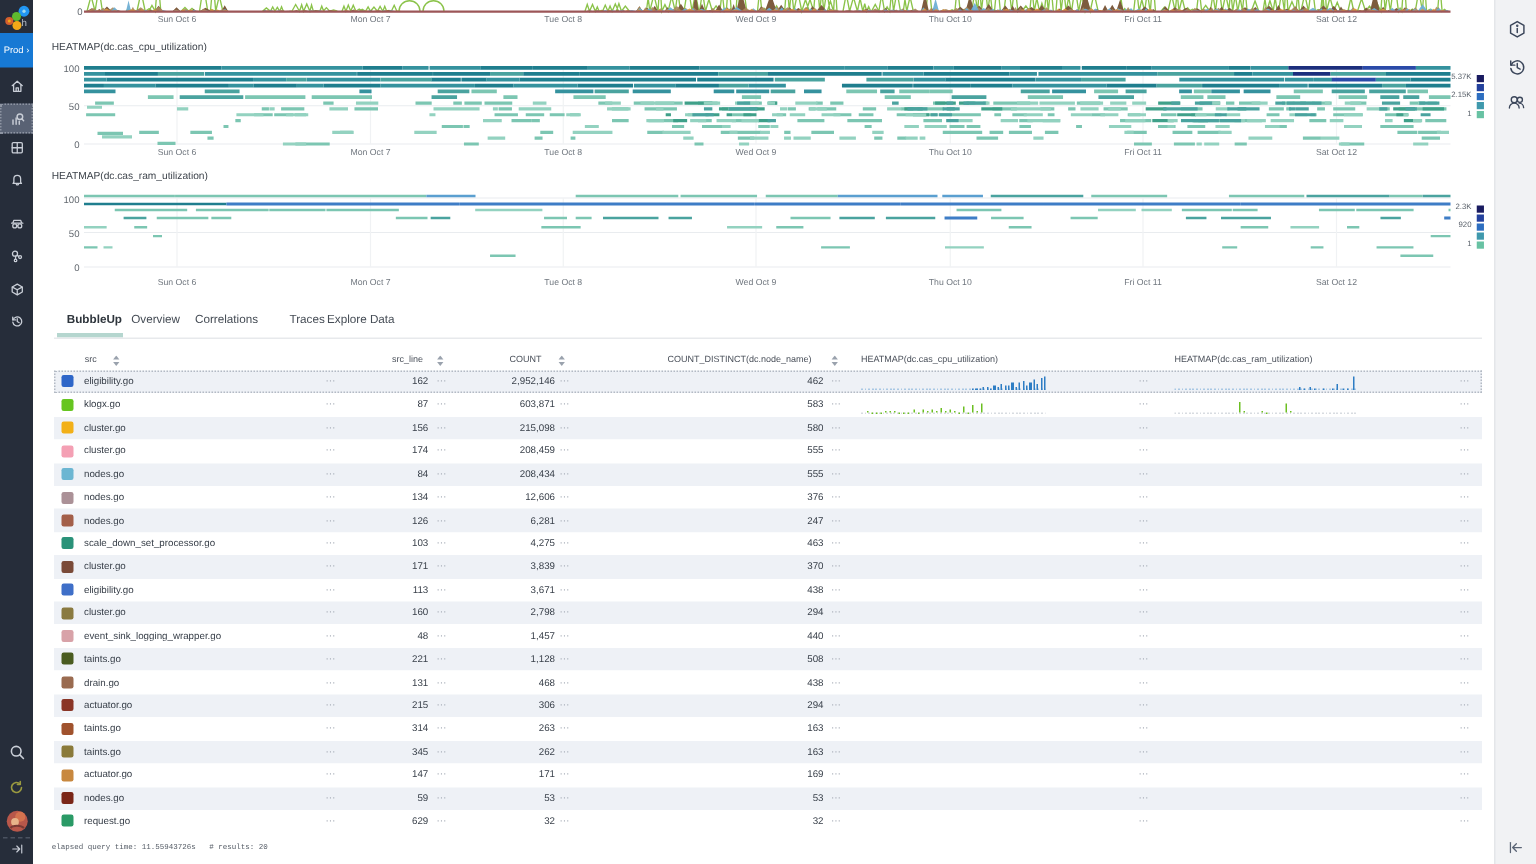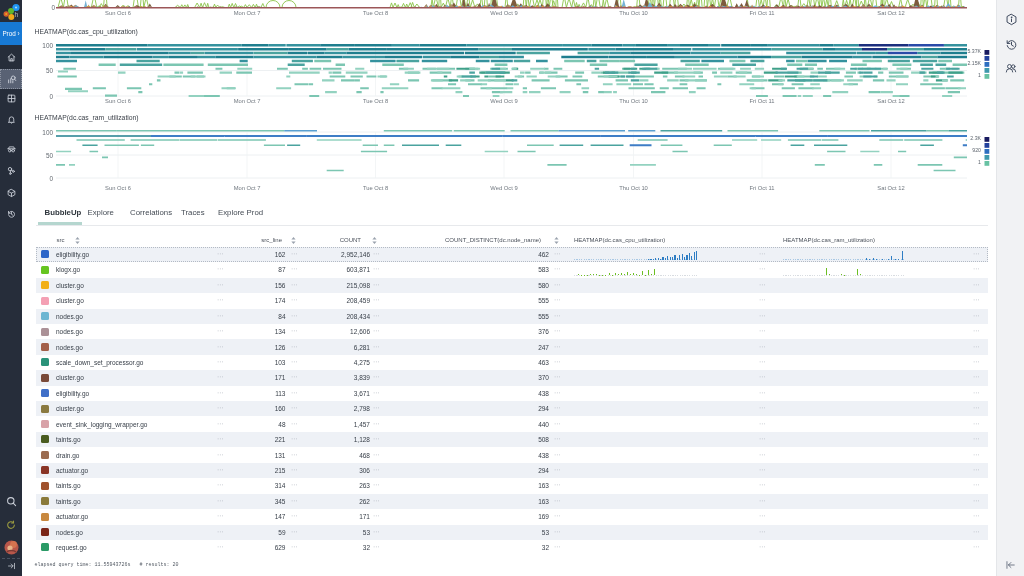--- a/index.html
+++ b/index.html
@@ -270,24 +270,24 @@
 <text x="96" y="82" text-anchor="middle" class="ax">Sun Oct 6</text>
     <text x="225" y="82" text-anchor="middle" class="ax">Mon Oct 7</text>
     <text x="353.5" y="82" text-anchor="middle" class="ax">Tue Oct 8</text>
     <text x="482" y="82" text-anchor="middle" class="ax">Wed Oct 9</text>
     <text x="611.5" y="82" text-anchor="middle" class="ax">Thu Oct 10</text>
     <text x="740" y="82" text-anchor="middle" class="ax">Fri Oct 11</text>
     <text x="869" y="82" text-anchor="middle" class="ax">Sat Oct 12</text>
 </svg>
 
 <div class="tab" style="left:44.5px;font-weight:bold;color:#2e353c">BubbleUp</div>
-<div class="tab" style="left:87.5px">Explore</div>
+<div class="tab" style="left:87.5px">Overview</div>
 <div class="tab" style="left:130px">Correlations</div>
-<div class="tab" style="left:181px">Traces</div>
-<div class="tab" style="left:218px">Explore Prod</div>
+<div class="tab" style="left:193px">Traces</div>
+<div class="tab" style="left:218px">Explore Data</div>
 <div style="position:absolute;left:38px;top:222px;width:44px;height:3px;background:#b5d6cf"></div>
 <div style="position:absolute;left:36px;top:224.7px;width:952px;height:1px;background:#e7e9ec"></div>
 
 <div class="hdr" style="left:56.5px">src</div>
 <svg style="position:absolute;left:75px;top:237.2px" width="5" height="7" viewBox="0 0 5 7">
     <path d="M2.5 0L4.6 2.6H0.4Z" fill="#9aa2ad"></path>
     <path d="M2.5 7L0.4 4.4H4.6Z" fill="#9aa2ad"></path>
   </svg>
 <div class="hdr" style="left:230px;width:52px;text-align:right">src_line</div>
 <svg style="position:absolute;left:291px;top:237.2px" width="5" height="7" viewBox="0 0 5 7">

